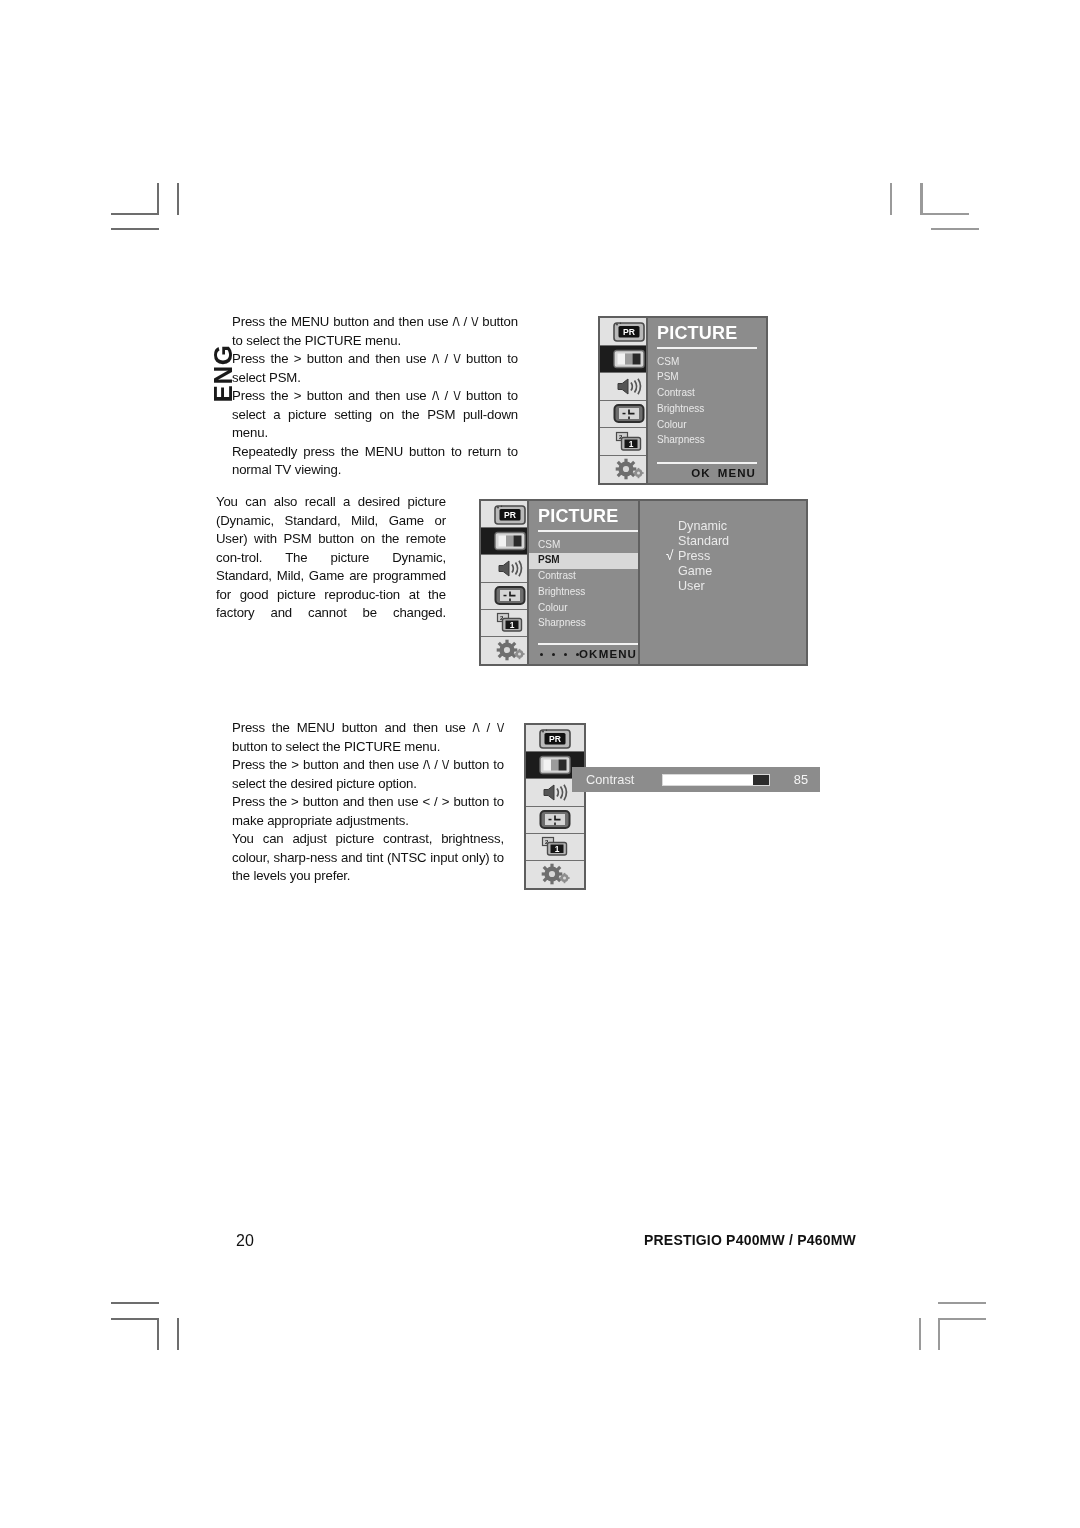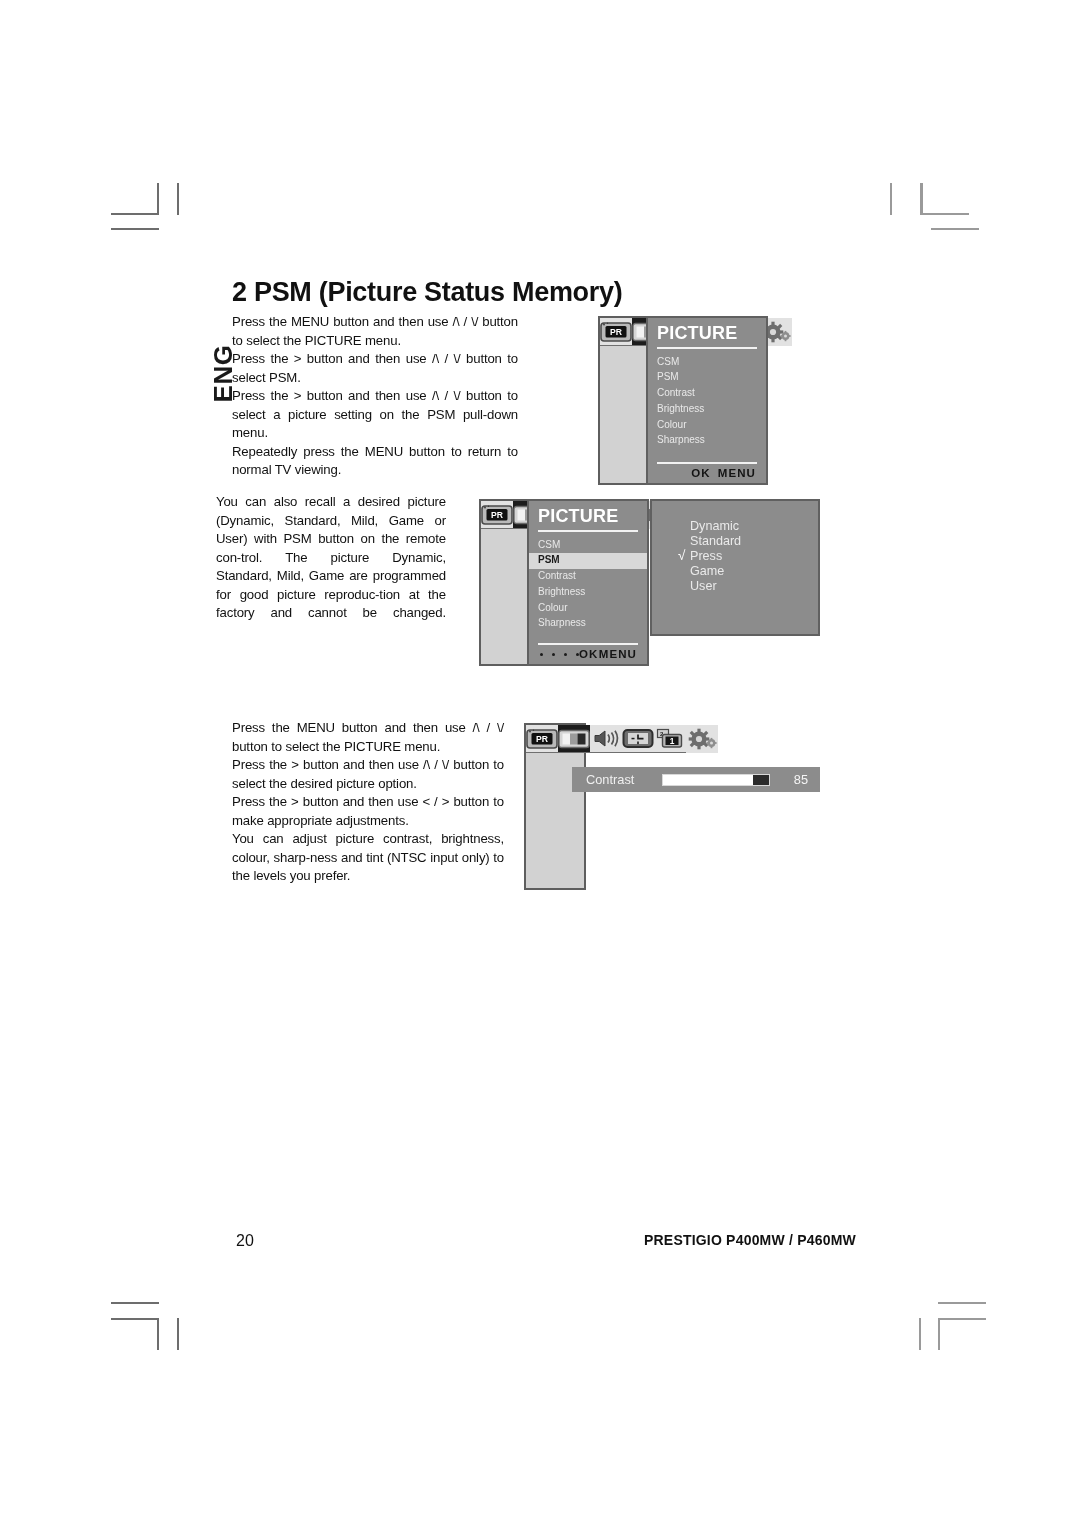--- a/index.html
+++ b/index.html
@@ -101,21 +101,21 @@
 
   
   .rail {
     position: absolute;
     left: 0; top: 0;
     width: 62px;
     background: #d2d2d2;
     border: 2px solid #5e5e5e;
     box-sizing: border-box;
     display: flex;
-    flex-direction: row;
+    flex-direction: column;
   }
   .rail .cell {
     height: 28px;
     border-bottom: 1px solid #6f6f6f;
     box-sizing: border-box;
     display: flex;
     align-items: center;
     justify-content: center;
     background: #e2e2e2;
     position: relative;
@@ -268,21 +268,20 @@
   <div class="cropmark light" style="left:938px;top:1302px;width:48px;height:2px;"></div>
   <div class="cropmark light" style="left:938px;top:1318px;width:48px;height:2px;"></div>
   <div class="cropmark light" style="left:938px;top:1318px;width:2px;height:32px;"></div>
   <div class="cropmark light" style="left:919px;top:1318px;width:2px;height:32px;"></div>
 </div>
 
 <div id="page">
 
   <div class="eng-label">ENG</div>
 
-  <div class="h1">2 PSM (Picture Status Memory)</div>
 
   <div class="bodytext just-last" id="para-block-1">
     <p>Press the MENU button and then use /\ / \/ button to select the PICTURE menu.</p>
     <p>Press the &gt; button and then use /\ / \/ button to select PSM.</p>
     <p>Press the &gt; button and then use /\ / \/ button to select a picture setting on the PSM pull-down menu.</p>
     <p>Repeatedly press the MENU button to return to normal TV viewing.</p>
   </div>
 
   <div class="bodytext fulljust" id="para-block-2">
     <p>You can also recall a desired picture (Dynamic, Standard, Mild, Game or User) with PSM button on the remote con-trol. The picture Dynamic, Standard, Mild, Game are programmed for good picture reproduc-tion at the factory and cannot be changed.</p>
@@ -488,21 +487,21 @@
             <span class="dot"></span>
             <span class="dot"></span>
           </span>
           <span>OK</span>
           <span style="width:7px"></span>
           <span>MENU</span>
         </div>
       </div>
     </div>
 
-    <div class="subpanel" style="left:171px;top:0;width:170px;height:137px;">
+    <div class="subpanel" style="left:159px;top:0;width:170px;height:167px;">
       <div class="srow">
         
         <span>Dynamic</span>
       </div>
       <div class="srow">
         <span>Standard</span>
       </div>
       <div class="srow">
         <span class="check">√</span>
         <span>Press</span>

